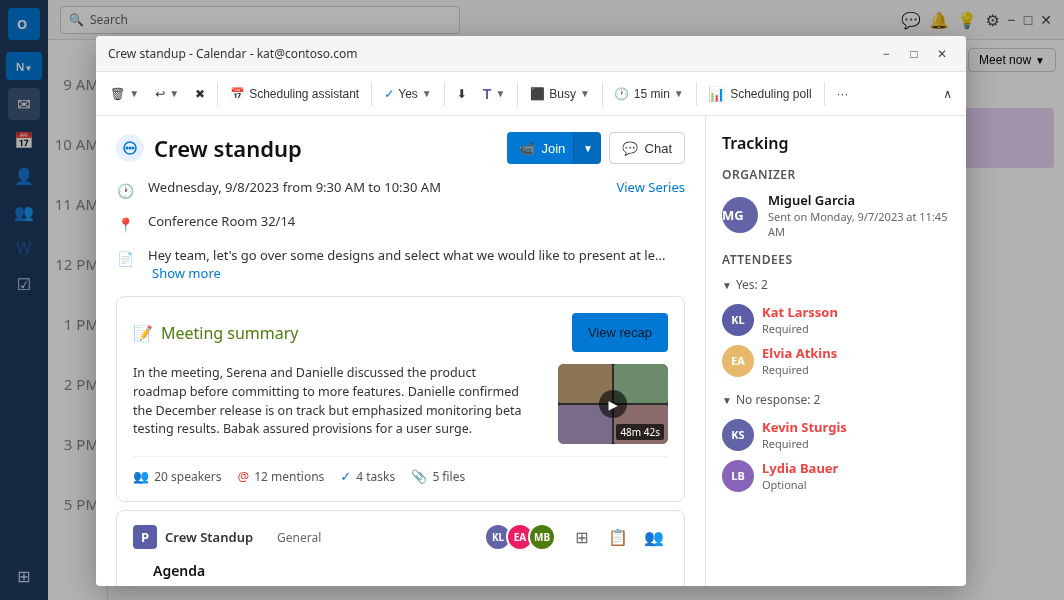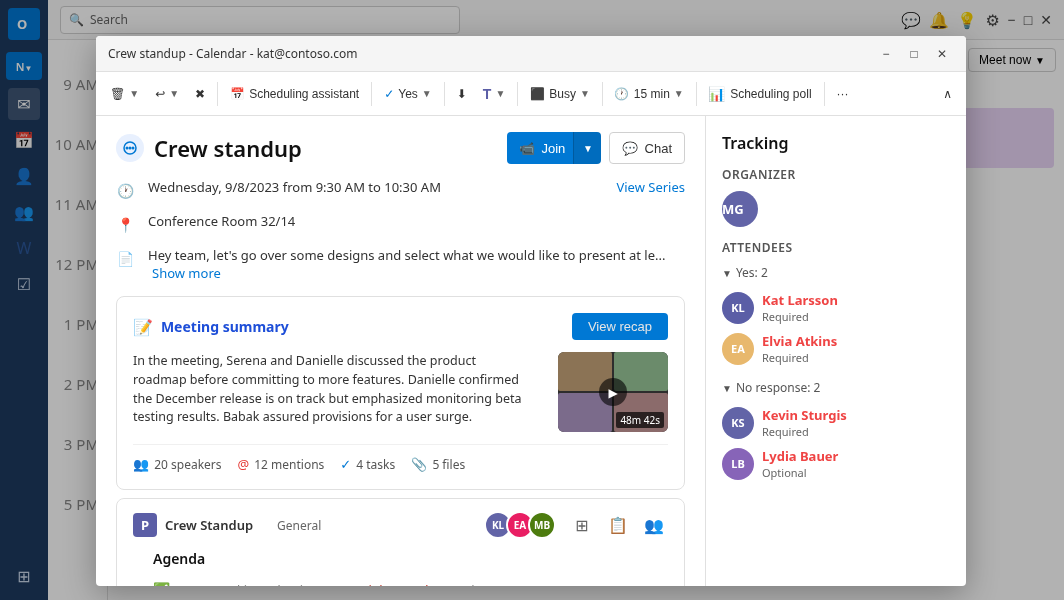--- a/index.html
+++ b/index.html
@@ -398,30 +398,30 @@
       padding: 16px;
       background: white;
     }
     .summary-header {
       display: flex;
       align-items: center;
       justify-content: space-between;
       margin-bottom: 12px;
     }
     .summary-title {
-      font-size: 14px;
-      font-weight: 700;
-      color: #1d4ed8;
+      font-size: 16px;
+      font-weight: 400;
+      color: #4d7c0f;
     }
     .view-recap-btn {
       background: #0078d4;
-      color: #e5e5e5;
+      color: #0f172a;
       border: none;
       border-radius: 4px;
-      padding: 6px 16px;
+      padding: 12px 16px;
       cursor: pointer;
       font-size: 13px;
     }
     .summary-body {
       display: flex;
       gap: 28px;
     }
     .summary-text {
       flex: 1;
       font-size: 12.5px;
@@ -966,20 +966,24 @@
       </div>
 
       <div class="tracking-panel">
         <h2 class="tracking-title">Tracking</h2>
 
         <div class="tracking-section-label">Organizer</div>
         <div class="organizer-row">
           <div class="organizer-avatar">
             <span>MG</span>
           </div>
+          <div>
+            <div class="organizer-name">Miguel Garcia</div>
+            <div class="organizer-sent">Sent on Monday, 9/7/2023 at 11:45 AM</div>
+          </div>
         </div>
 
         <div class="attendees-section">
           <div class="tracking-section-label">Attendees</div>
 
           <div class="attendees-group-label">
             <span class="chevron-icon">▼</span>
             <span>Yes: 2</span>
           </div>
 

